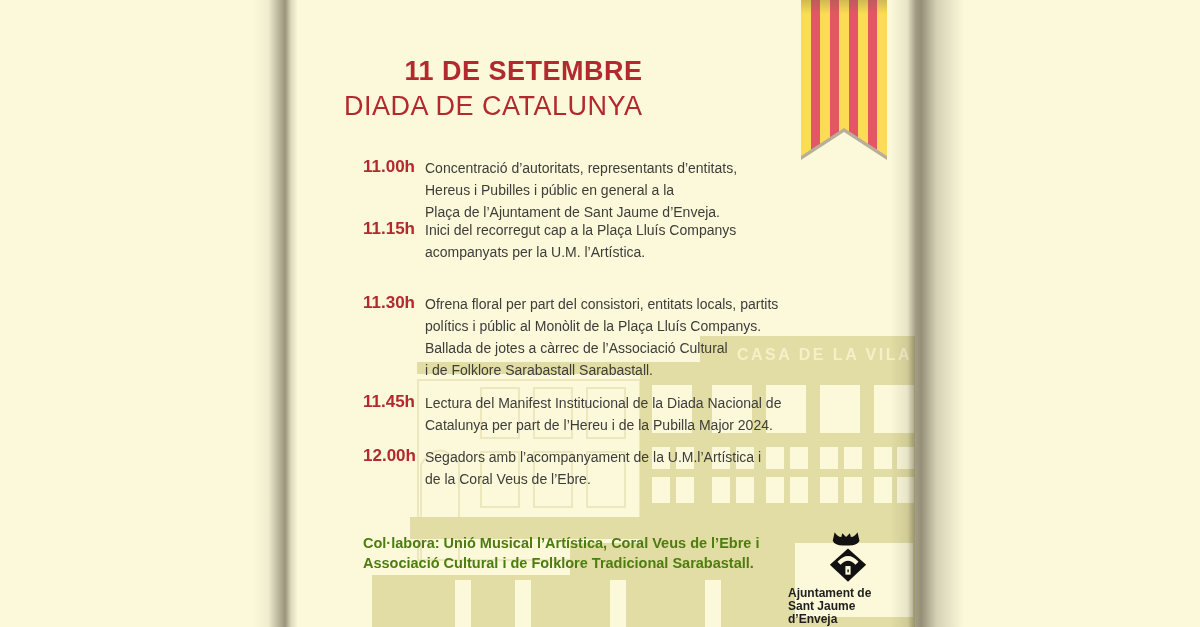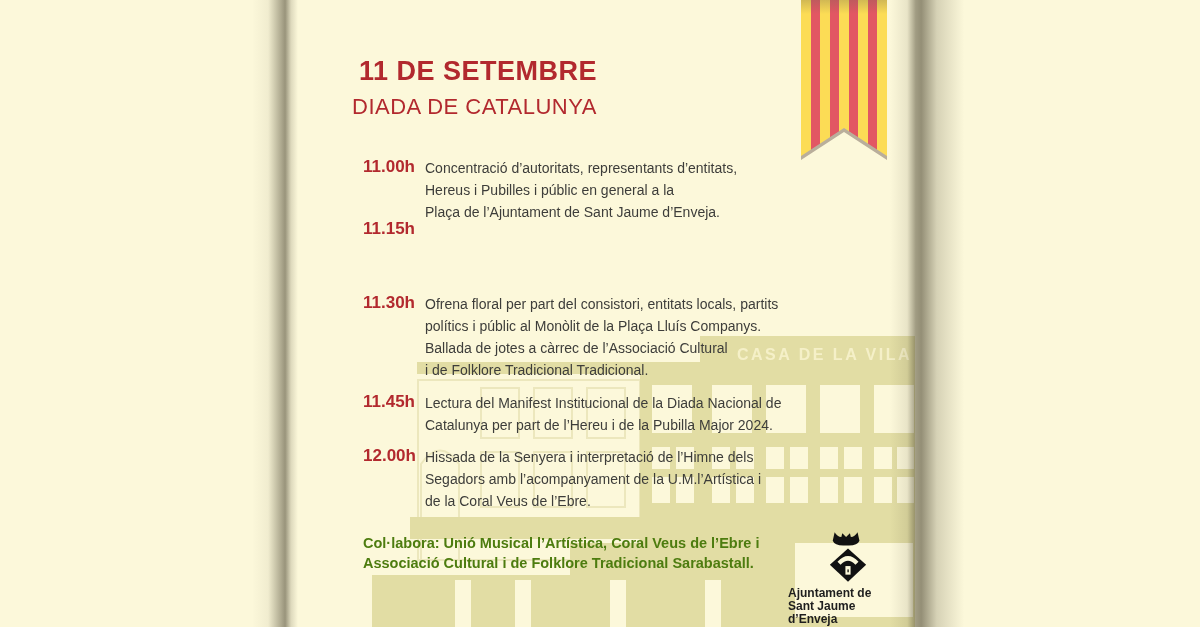--- a/index.html
+++ b/index.html
@@ -18,21 +18,21 @@
   .stage{position:relative;width:1200px;height:627px;overflow:hidden;background:var(--cream);}
 
   .watermark{position:absolute;left:0;top:0;width:1200px;height:627px;z-index:1;pointer-events:none;}
   .wm-k{fill:var(--khaki);}
   .wm-c{fill:var(--cream);}
   .wm-o{fill:none;stroke:var(--wm-outline);stroke-width:2;}
   .wm-label{fill:#f5f0c8;font-family:"Liberation Sans",sans-serif;font-weight:bold;font-size:16px;letter-spacing:2.5px;}
 
   .title{position:absolute;left:344px;top:54px;z-index:2;color:var(--accent-red);line-height:35px;text-align:right;}
   .title .l1{font-size:27px;font-weight:bold;letter-spacing:0.5px;}
-  .title .l2{font-size:22px;font-weight:normal;letter-spacing:0.5px;margin-left:8px;}
+  .title .l2{font-size:27px;font-weight:normal;letter-spacing:0.5px;}
 
   .schedule{position:absolute;left:0;top:0;width:1200px;height:445px;z-index:2;}
   .entry{position:absolute;left:363px;width:540px;}
   .entry .time{position:absolute;left:0;top:0;font-weight:bold;font-size:17px;color:var(--accent-red);}
   .entry .lines{margin-left:62px;font-size:14px;line-height:22px;color:var(--text-dark);}
 
   .collab{position:absolute;left:363px;top:533px;z-index:2;font-size:14.5px;font-weight:bold;line-height:20px;color:#4d7c0f;}
 
   .logo{position:absolute;left:788px;top:530px;width:120px;z-index:2;text-align:left;}
   .logo svg{display:block;margin:0 auto;}
@@ -124,41 +124,44 @@
       <div class="entry" style="top: 157px;">
         <span class="time">11.00h</span>
         <div class="lines">
           <div>Concentració d’autoritats, representants d’entitats,</div>
           <div>Hereus i Pubilles i públic en general a la</div>
           <div>Plaça de l’Ajuntament de Sant Jaume d’Enveja.</div>
         </div>
       </div>
       <div class="entry" style="top: 219px;">
         <span class="time">11.15h</span>
+        <div class="lines">
+          <div>Inici del recorregut cap a la Plaça Lluís Companys</div>
+          <div>acompanyats per la U.M. l’Artística.</div>
+        </div>
       </div>
       <div class="entry" style="top: 293px;">
         <span class="time">11.30h</span>
         <div class="lines">
           <div>Ofrena floral per part del consistori, entitats locals, partits</div>
           <div>polítics i públic al Monòlit de la Plaça Lluís Companys.</div>
           <div>Ballada de jotes a càrrec de l’Associació Cultural</div>
-          <div>i de Folklore Tradicional Tradicional.</div>
+          <div>i de Folklore Sarabastall Sarabastall.</div>
         </div>
       </div>
       <div class="entry" style="top: 392px;">
         <span class="time">11.45h</span>
         <div class="lines">
           <div>Lectura del Manifest Institucional de la Diada Nacional de</div>
           <div>Catalunya per part de l’Hereu i de la Pubilla Major 2024.</div>
         </div>
       </div>
       <div class="entry" style="top: 446px;">
         <span class="time">12.00h</span>
         <div class="lines">
-          <div>Hissada de la Senyera i interpretació de l’Himne dels</div>
           <div>Segadors amb l’acompanyament de la U.M.l’Artística i</div>
           <div>de la Coral Veus de l’Ebre.</div>
         </div>
       </div>
     </div>
 
   <div class="collab">
       <div>Col·labora: Unió Musical l’Artística,  Coral Veus de l’Ebre i</div>
       <div>Associació Cultural i de Folklore Tradicional Sarabastall.</div>
     </div>

